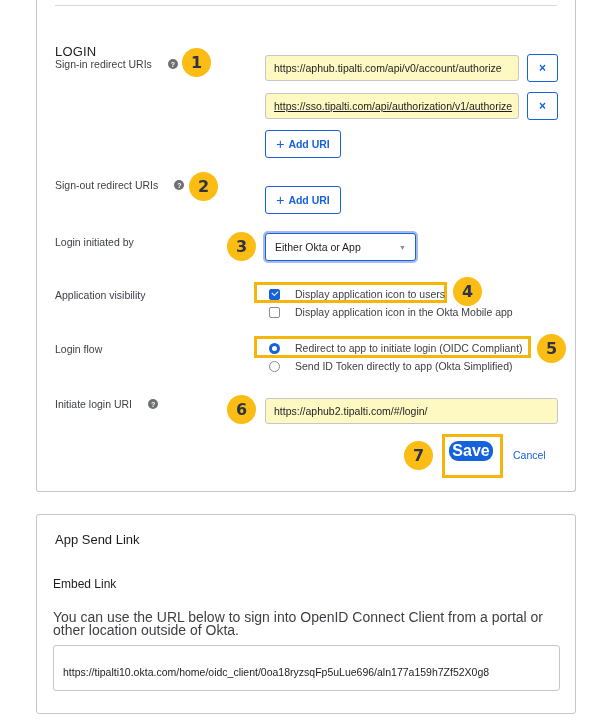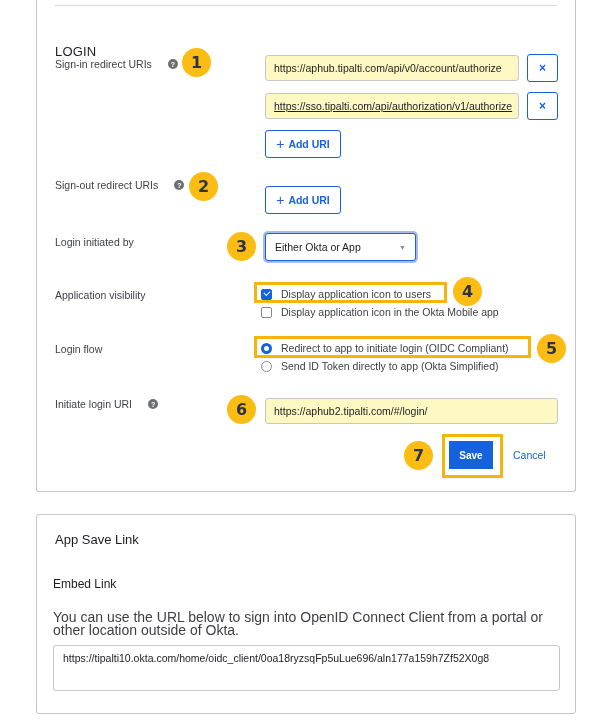--- a/index.html
+++ b/index.html
@@ -30,50 +30,50 @@
     color: #1662dd; font-size: 10.5px; font-weight: bold; display: flex; align-items: center; justify-content: center; gap: 4px; background: #fff;
   }
   .add-btn .plus { font-size: 14px; font-weight: normal; line-height: 1; }
 
   .select {
     position: absolute; left: 228px; top: 237px; width: 151px; height: 28px; border: 1px solid #1662dd; border-radius: 3px;
     box-shadow: 0 0 0 2px #a8b9ec; background: #fff; font-size: 10.5px; padding: 0 9px; display: flex; align-items: center; justify-content: space-between;
   }
   .select .caret { font-size: 7px; color: #8a8c92; }
 
-  .opt { position: absolute; left: 224px; font-size: 10.5px; color: #3d3f45; display: flex; align-items: center; gap: 9px; }
+  .opt { position: absolute; left: 232px; font-size: 10.5px; color: #3d3f45; display: flex; align-items: center; gap: 15px; }
   .cb { width: 11px; height: 11px; border-radius: 2px; border: 1px solid #8a8c92; background: #fff; display: inline-flex; align-items: center; justify-content: center; }
   .cb.checked { background: #1662dd; border-color: #1662dd; }
   .cb.checked::after { content: ""; width: 5px; height: 3px; border-left: 1.5px solid #fff; border-bottom: 1.5px solid #fff; transform: rotate(-45deg) translate(1px, -1px); }
   .rb { width: 11px; height: 11px; border-radius: 50%; border: 1px solid #8a8c92; background: #fff; display: inline-block; }
   .rb.checked { border: 3.5px solid #1662dd; }
 
   .highlight { position: absolute; border: 3px solid #f5b50b; }
   .badge {
     position: absolute; width: 29px; height: 29px; border-radius: 50%; background: #fbbc14;
     color: #2e3444; font-size: 16px; font-weight: bold; display: flex; align-items: center; justify-content: center;
     font-family: "DejaVu Sans", sans-serif;
   }
 
   .save-btn {
-    position: absolute; left: 412px; top: 445px; width: 44px; height: 28px; background: #1662dd; border-radius: 0;
-    color: #fff; font-size: 10px; font-weight: bold; display: flex; align-items: center; justify-content: center;
+    position: absolute; left: 412px; top: 445px; width: 44px; height: 20px; background: #1662dd; border-radius: 9px;
+    color: #fff; font-size: 16px; font-weight: bold; display: flex; align-items: center; justify-content: center;
   }
   .cancel-link { position: absolute; left: 476px; top: 453px; color: #1662dd; font-size: 10.5px; }
 
   .card2 {
     position: absolute; left: 36px; top: 514px; width: 540px; height: 200px;
     border: 1px solid #c5c6cc; border-radius: 3px; background: #fff;
   }
   .card2-title { position: absolute; left: 18px; top: 17px; font-size: 13px; color: #1d1d21; }
   .embed-heading { position: absolute; left: 16px; top: 62px; font-size: 12px; color: #1d1d21; }
   .embed-desc { position: absolute; left: 16px; top: 96px; width: 510px; font-size: 14px; line-height: 13px; color: #3d3f45; }
   .embed-box {
     position: absolute; left: 16px; top: 130px; width: 507px; height: 46px; border: 1px solid #c5c6cc; border-radius: 3px;
-    padding: 6px 9px; font-size: 10.5px; color: #1d1d21;
+    padding: 20px 9px; font-size: 10.5px; color: #1d1d21;
   }
 </style>
 </head>
 <body>
 
 <div class="card1">
   <div class="divider"></div>
   <div class="section-title">LOGIN</div>
 
   <div class="label" style="top:62px;">
@@ -138,17 +138,17 @@
   <div class="badge" style="left:190px; top:399px;">6</div>
   <div class="text-input" style="left:228px; top:402px; width:293px;">https://aphub2.tipalti.com/#/login/</div>
 
   <div class="badge" style="left:367px; top:445px;">7</div>
   <div class="highlight" style="left:405px; top:438px; width:61px; height:44px;"></div>
   <div class="save-btn">Save</div>
   <div class="cancel-link">Cancel</div>
 </div>
 
 <div class="card2">
-  <div class="card2-title">App Save Link</div>
+  <div class="card2-title">App Send Link</div>
   <div class="embed-heading">Embed Link</div>
   <div class="embed-desc">You can use the URL below to sign into OpenID Connect Client from a portal or other location outside of Okta.</div>
   <div class="embed-box">https://tipalti10.okta.com/home/oidc_client/0oa18ryzsqFp5uLue696/aln177a159h7Zf52X0g8</div>
 </div>
 
 </body></html>

